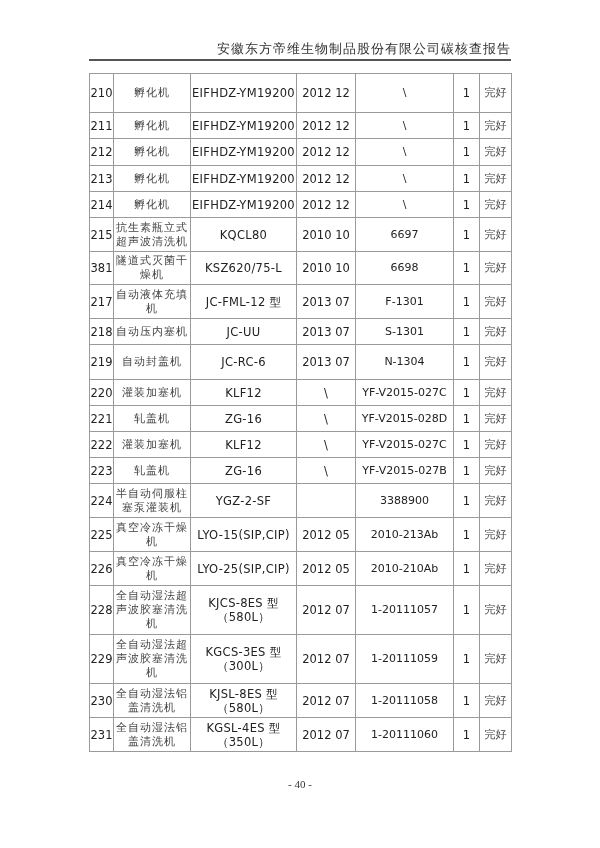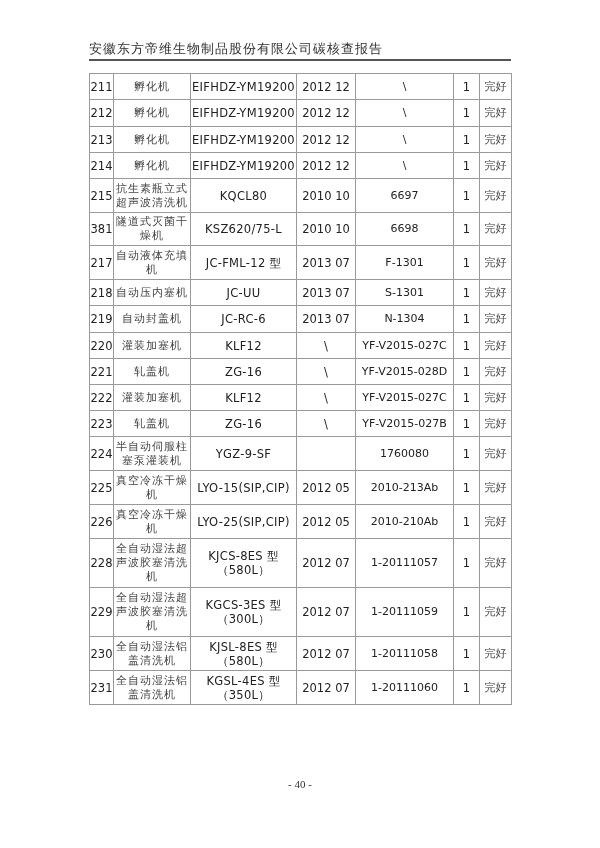--- a/index.html
+++ b/index.html
@@ -1,18 +1,18 @@
 <!DOCTYPE html>
 <html><head>
 <meta charset="utf-8">
 <style>
   html, body { margin:0; padding:0; background:#ffffff; }
   body { width:600px; height:848px; position:relative; overflow:hidden;
          font-family:"DejaVu Sans", "Liberation Sans", sans-serif; color:#222; }
-  .page-header { position:absolute; left:89px; top:40px; width:422px; 
+  .page-header { position:absolute; left:89px; top:40px; width:422px; text-align:right;
          font-family:"DejaVu Serif", serif; font-size:13px; letter-spacing:1px; color:#333; }
   .header-rule { position:absolute; left:89px; top:59px; width:422px; height:2px; background:#555; }
   table.equip { position:absolute; left:89px; top:73px; width:422px; border-collapse:collapse;
          table-layout:fixed; font-size:11.5px; }
   table.equip td { border:1px solid #9a9a9a; text-align:center; vertical-align:middle;
          padding:0; line-height:14px; overflow:hidden; }
   td.c-no { text-align:left; padding-left:2px; font-size:11.5px; }
   td.c-name { font-family:"DejaVu Serif", serif; font-size:11px; letter-spacing:1px; color:#444; }
   td.c-model { font-size:11.5px; letter-spacing:0.3px; }
   td.c-date { font-size:11.5px; }
@@ -32,20 +32,29 @@
   <colgroup>
     <col style="width:24px">
     <col style="width:77px">
     <col style="width:106px">
     <col style="width:59px">
     <col style="width:98px">
     <col style="width:26px">
     <col style="width:32px">
   </colgroup>
   <tbody id="equip-body">
+      <tr style="height: 39px;">
+        <td class="c-no">210</td>
+        <td class="c-name">孵化机</td>
+        <td class="c-model">EIFHDZ-YM19200</td>
+        <td class="c-date">2012 12</td>
+        <td class="c-serial">\</td>
+        <td class="c-qty">1</td>
+        <td class="c-status">完好</td>
+      </tr>
       <tr style="height: 26px; margin-left: 7px;">
         <td class="c-no">211</td>
         <td class="c-name">孵化机</td>
         <td class="c-model">EIFHDZ-YM19200</td>
         <td class="c-date">2012 12</td>
         <td class="c-serial">\</td>
         <td class="c-qty">1</td>
         <td class="c-status">完好</td>
       </tr>
       <tr style="height: 27px;">
@@ -104,21 +113,21 @@
       </tr>
       <tr style="height: 26px;">
         <td class="c-no">218</td>
         <td class="c-name">自动压内塞机</td>
         <td class="c-model">JC-UU</td>
         <td class="c-date">2013 07</td>
         <td class="c-serial">S-1301</td>
         <td class="c-qty">1</td>
         <td class="c-status">完好</td>
       </tr>
-      <tr style="height: 27px;">
+      <tr style="height: 35px;">
         <td class="c-no">219</td>
         <td class="c-name">自动封盖机</td>
         <td class="c-model">JC-RC-6</td>
         <td class="c-date">2013 07</td>
         <td class="c-serial">N-1304</td>
         <td class="c-qty">1</td>
         <td class="c-status">完好</td>
       </tr>
       <tr style="height: 26px;">
         <td class="c-no">220</td>
@@ -152,23 +161,23 @@
         <td class="c-name">轧盖机</td>
         <td class="c-model">ZG-16</td>
         <td class="c-date">\</td>
         <td class="c-serial">YF-V2015-027B</td>
         <td class="c-qty">1</td>
         <td class="c-status">完好</td>
       </tr>
       <tr style="height: 34px;">
         <td class="c-no">224</td>
         <td class="c-name">半自动伺服柱塞泵灌装机</td>
-        <td class="c-model">YGZ-9-SF</td>
+        <td class="c-model">YGZ-2-SF</td>
         <td class="c-date"></td>
-        <td class="c-serial">1760080</td>
+        <td class="c-serial">3388900</td>
         <td class="c-qty">1</td>
         <td class="c-status">完好</td>
       </tr>
       <tr style="height: 34px;">
         <td class="c-no">225</td>
         <td class="c-name">真空冷冻干燥机</td>
         <td class="c-model">LYO-15(SIP,CIP)</td>
         <td class="c-date">2012 05</td>
         <td class="c-serial">2010-213Ab</td>
         <td class="c-qty">1</td>

